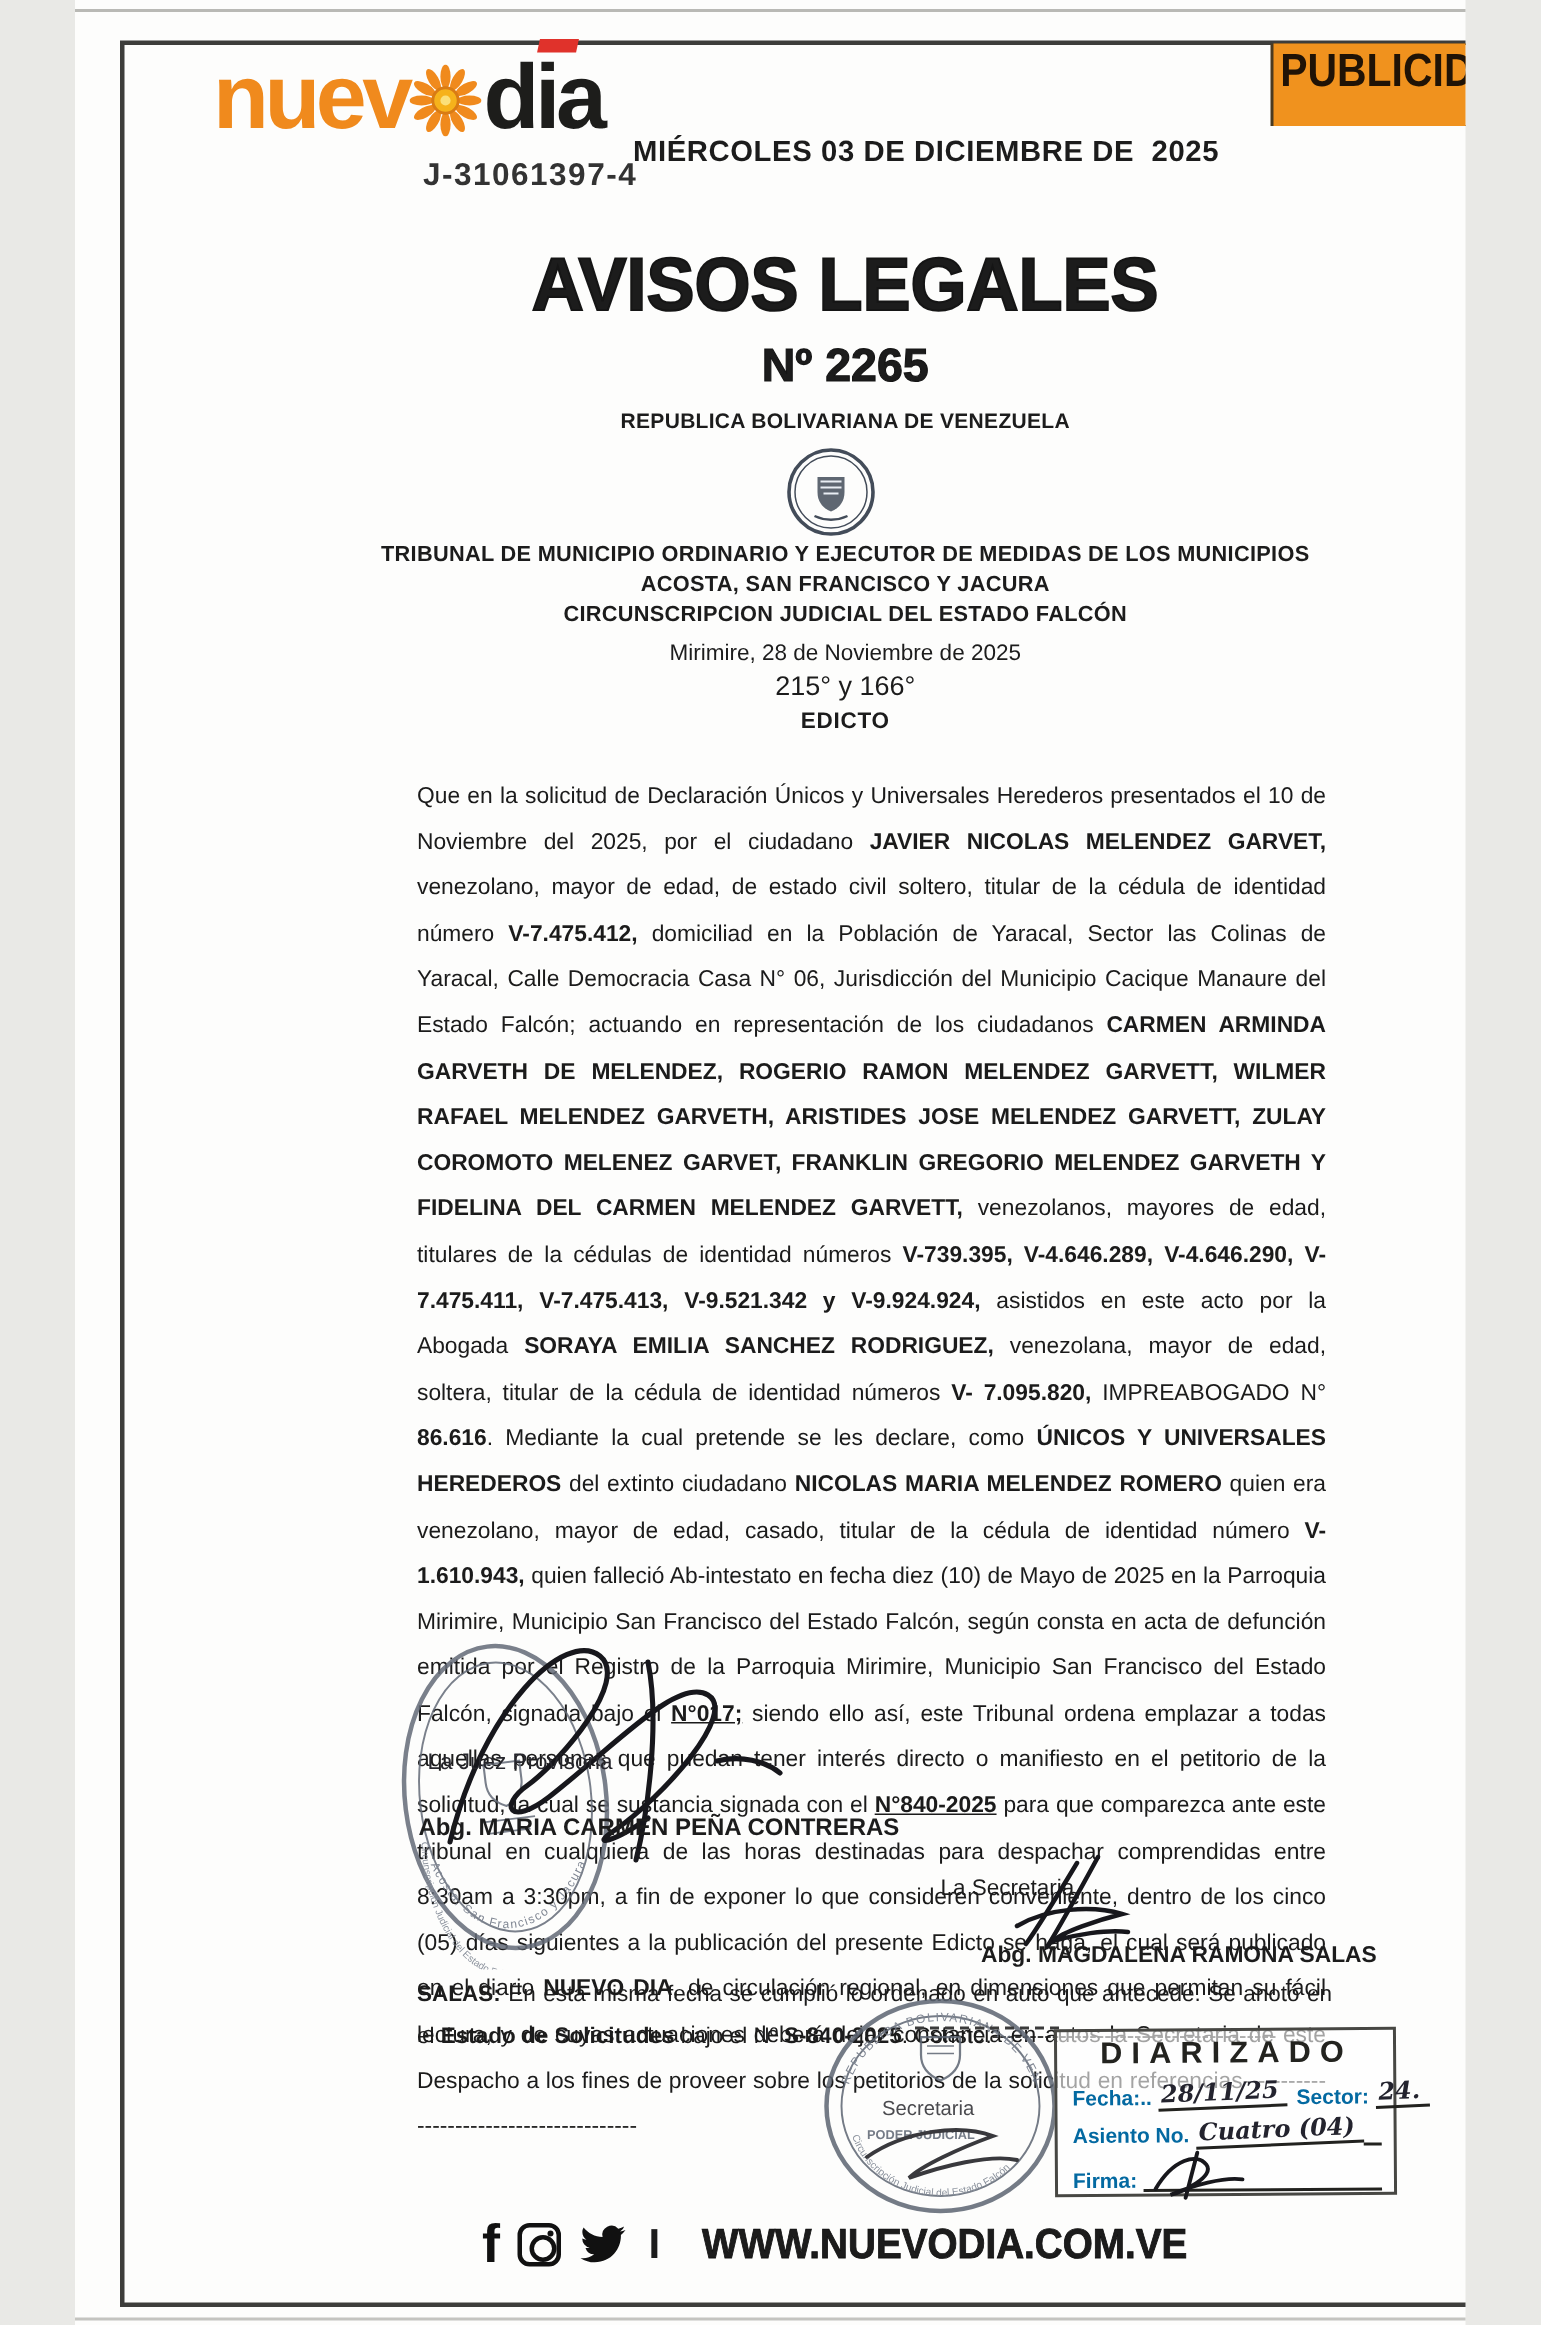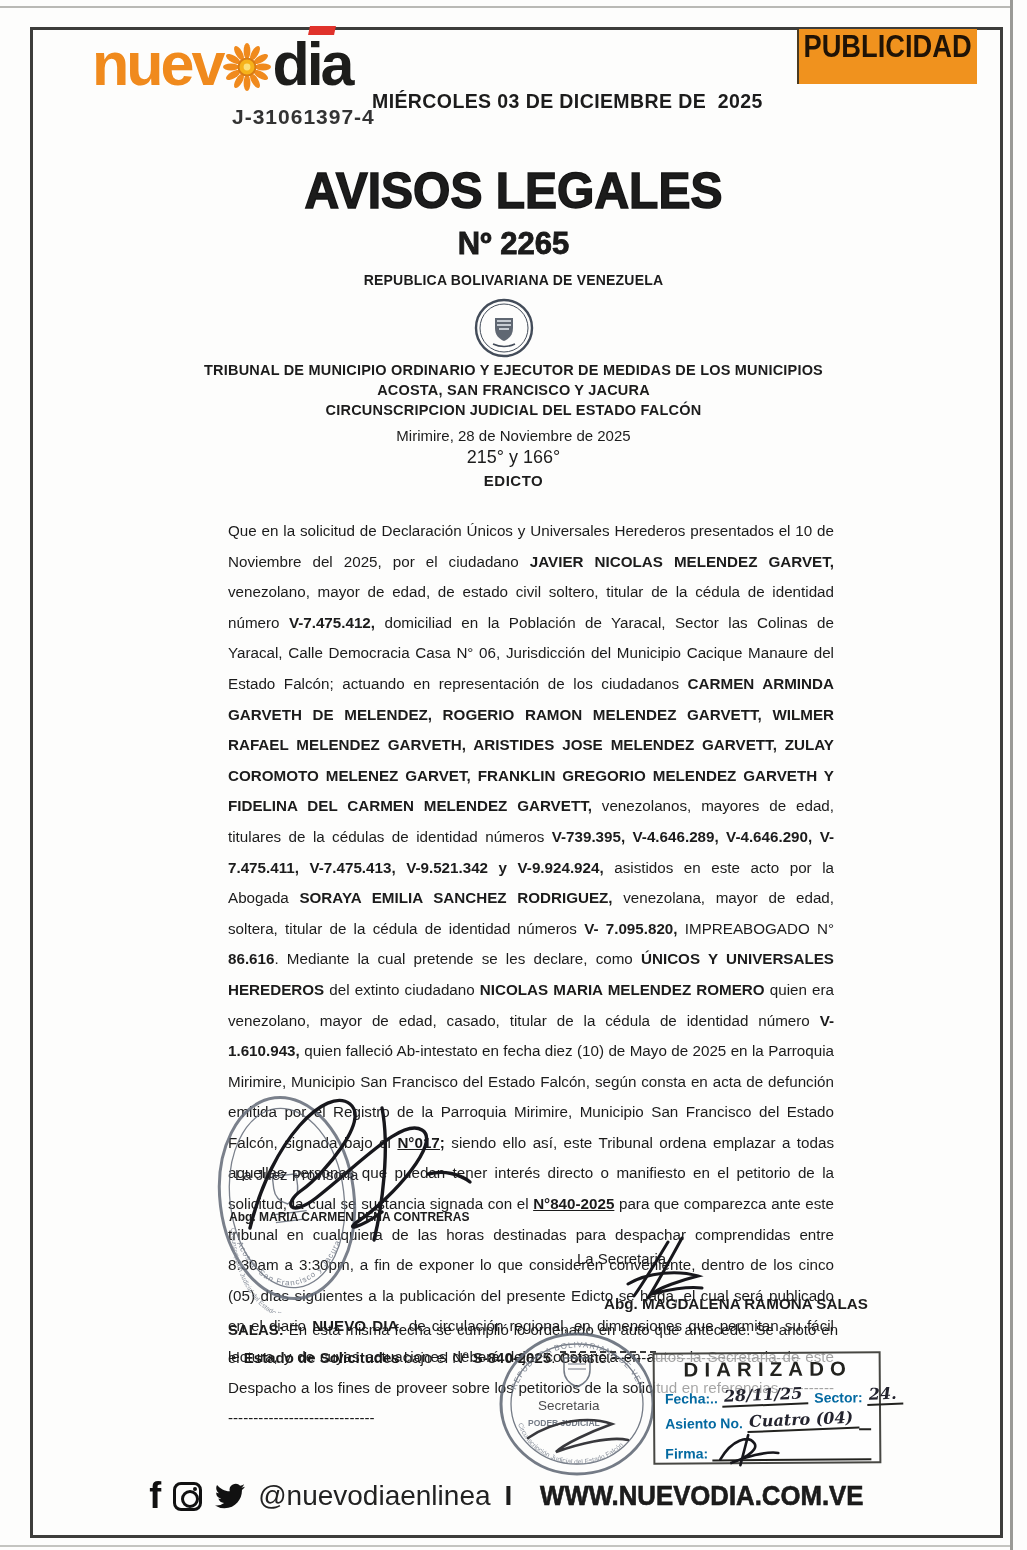--- a/index.html
+++ b/index.html
@@ -1,21 +1,21 @@
 <!DOCTYPE html>
 <html style="--logo-orange: #F08A1D; --logo-red: #E0322B; --publicidad-bg: #F0921E; --ink: #1c1c1c; --stamp: #5f6673;"><head>
 <meta charset="utf-8">
 <style>
   :root{
     --logo-orange:#F08A1D; --logo-red:#E0322B; --publicidad-bg:#F0921E;
     --ink:#1c1c1c; --stamp:#5f6673;
   }
   *{margin:0;padding:0;box-sizing:border-box}
   body{background:#e9e9e6;font-family:"Liberation Sans",sans-serif;color:var(--ink);}
-  .page{position:relative;width:1027px;height:1550px;background:#fdfdfc;margin:0 auto;overflow:hidden}
+  .page{position:relative;width:927px;height:1550px;background:#fdfdfc;margin:0 auto;overflow:hidden}
   .abs{position:absolute}
   .ctr{left:0;width:1027px;text-align:center}
   
   .edge-top{left:0;top:6px;width:1010px;height:2px;background:#b9b9b5}
   .edge-right{top:0;left:1010px;width:3px;height:1550px;background:#9a9a96}
   .edge-bottom{left:0;top:1545px;width:1010px;height:2px;background:#c4c4c0}
   
   .frame{left:30px;top:27px;width:973px;height:1511px;border:3px solid #3d3d3b}
   
   .logo{left:92px;top:34px;font-size:61px;font-weight:bold;letter-spacing:-3px;line-height:1;white-space:nowrap}
@@ -32,21 +32,21 @@
   .republic{top:272px;font-size:14px;font-weight:bold;letter-spacing:.2px}
   .tribunal{top:360px;font-size:14.5px;font-weight:bold;line-height:20px;letter-spacing:.2px;white-space:pre-line}
   .placedate{top:427px;font-size:15px}
   .years{top:447px;font-size:18px}
   .edicto{top:472px;font-size:15px;font-weight:bold;letter-spacing:.5px}
   .shs{top:496px;font-size:15px;font-weight:bold;text-decoration:underline;letter-spacing:.3px}
   .body-par{left:228px;top:516px;width:606px;font-size:15.2px;line-height:30.6px;text-align:justify;color:#1b1b1b}
   .run-b{font-weight:bold}
   .run-bu{font-weight:bold;text-decoration:underline}
   .jtitle{left:235px;top:1166px;font-size:15px;color:#26262c}
-  .jname{left:229px;top:1210px;font-size:12px;font-weight:bold}
+  .jname{left:229px;top:1210px;font-size:16px;font-weight:bold}
   .stitle{left:577px;top:1250px;font-size:15px}
   .sname{left:604px;top:1295px;font-size:15.2px;font-weight:bold}
   .nota{left:228px;top:1316px;width:610px;font-size:15px;line-height:27.5px;text-align:justify}
   .stamp-svg{opacity:.85}
   
   .dash-lead{left:560px;top:1351px;width:96px;border-top:2px dashed #3a3a3a}
   .diar{left:653px;top:1352px;width:228px;height:112px;border:2px solid #474743;transform:rotate(-.4deg);background:rgba(255,255,255,.6);padding:4px 8px 0 10px}
   .diar-title{text-align:center;font-size:20px;font-weight:bold;letter-spacing:6px;color:#23231f;transform:scaleX(1.02)}
   .diar-row{display:flex;align-items:flex-end;margin-top:4px;font-size:14px}
   .diar-row .lbl{font-weight:bold;color:#0369a1;white-space:nowrap;padding-right:4px}
@@ -209,18 +209,17 @@
   </div>
 
   <div class="abs footer">
     <span class="fb-icon">f</span>
     <span class="ig-icon"></span>
     <span style="display:inline-flex">
         <svg width="32" height="30" viewBox="0 0 24 24" fill="#111">
           <path d="M23.953 4.57a10 10 0 01-2.825.775 4.958 4.958 0 002.163-2.723c-.951.555-2.005.959-3.127 1.184a4.92 4.92 0 00-8.384 4.482C7.69 8.095 4.067 6.13 1.64 3.162a4.822 4.822 0 00-.666 2.475c0 1.71.87 3.213 2.188 4.096a4.904 4.904 0 01-2.228-.616v.06a4.923 4.923 0 003.946 4.827 4.996 4.996 0 01-2.212.085 4.936 4.936 0 004.604 3.417A9.867 9.867 0 010 19.54a13.995 13.995 0 007.557 2.209c9.053 0 13.998-7.496 13.998-13.985 0-.21 0-.42-.015-.63A9.935 9.935 0 0024 4.59z"></path>
         </svg>
       </span>
-    <span class="handle">@nuevodiaenlinea</span>
     <span class="sep">I</span>
     <span class="site">WWW.NUEVODIA.COM.VE</span>
   </div>
 
 </div>
 
 </body></html>

